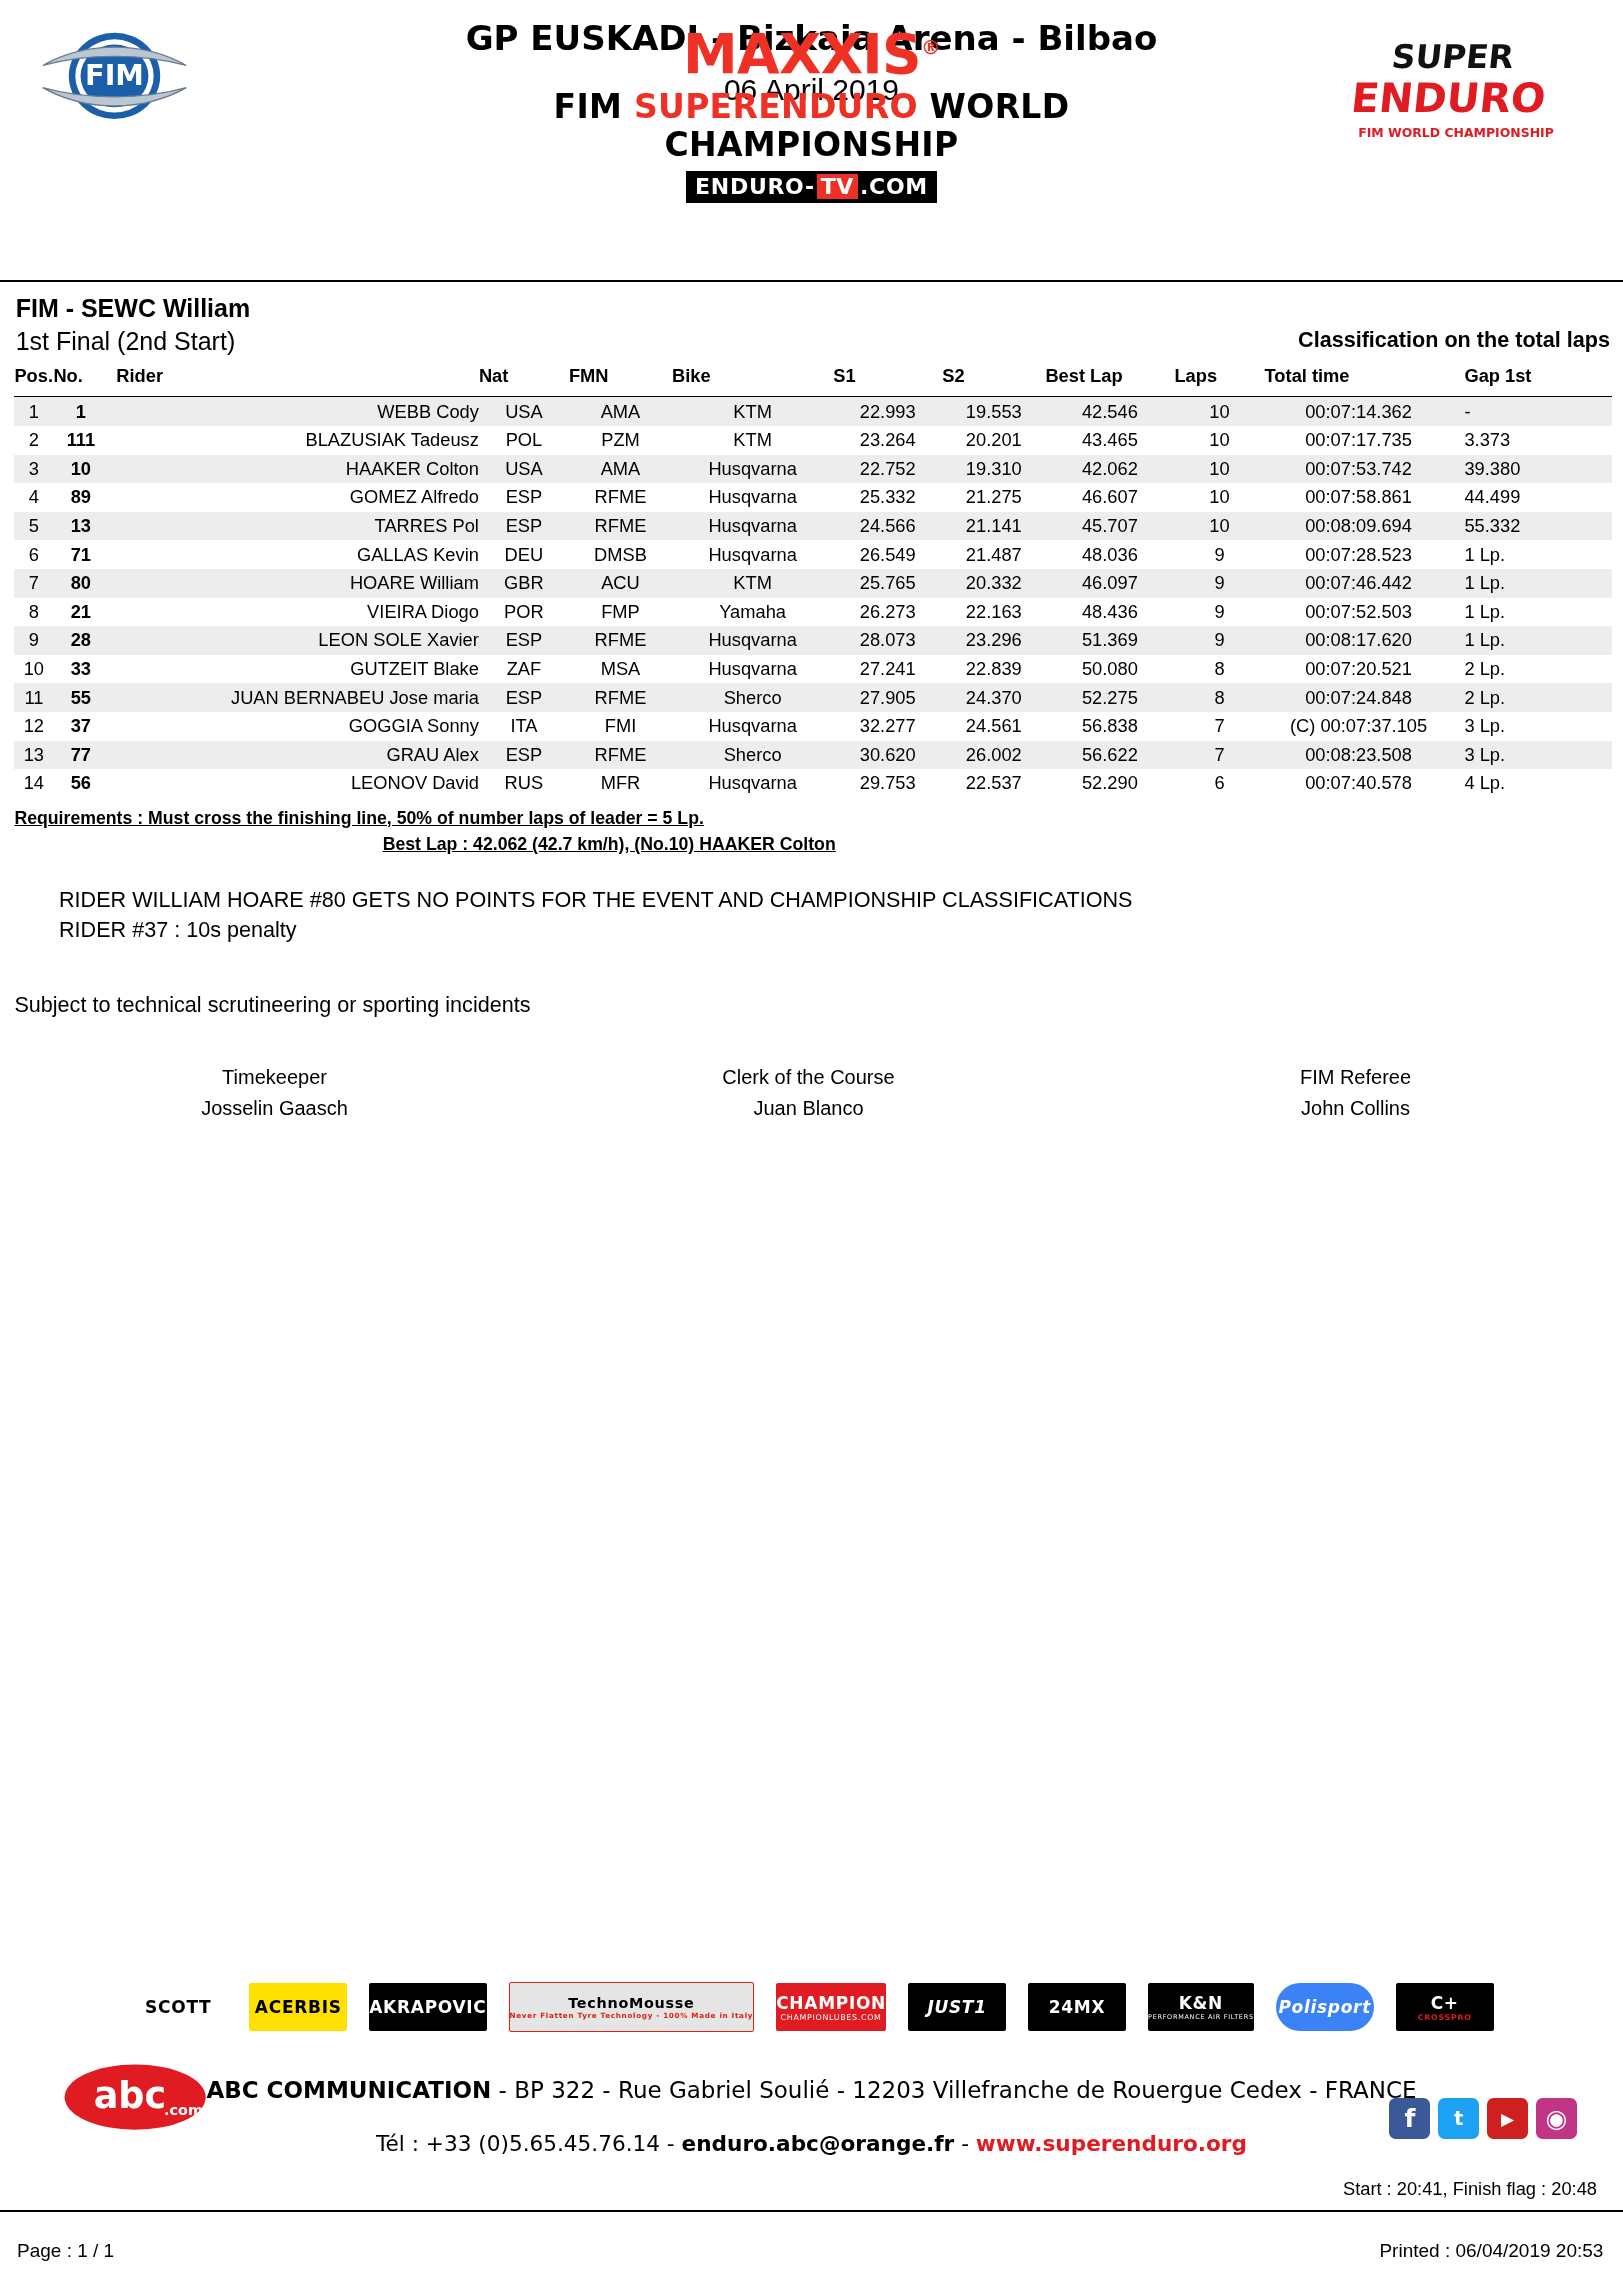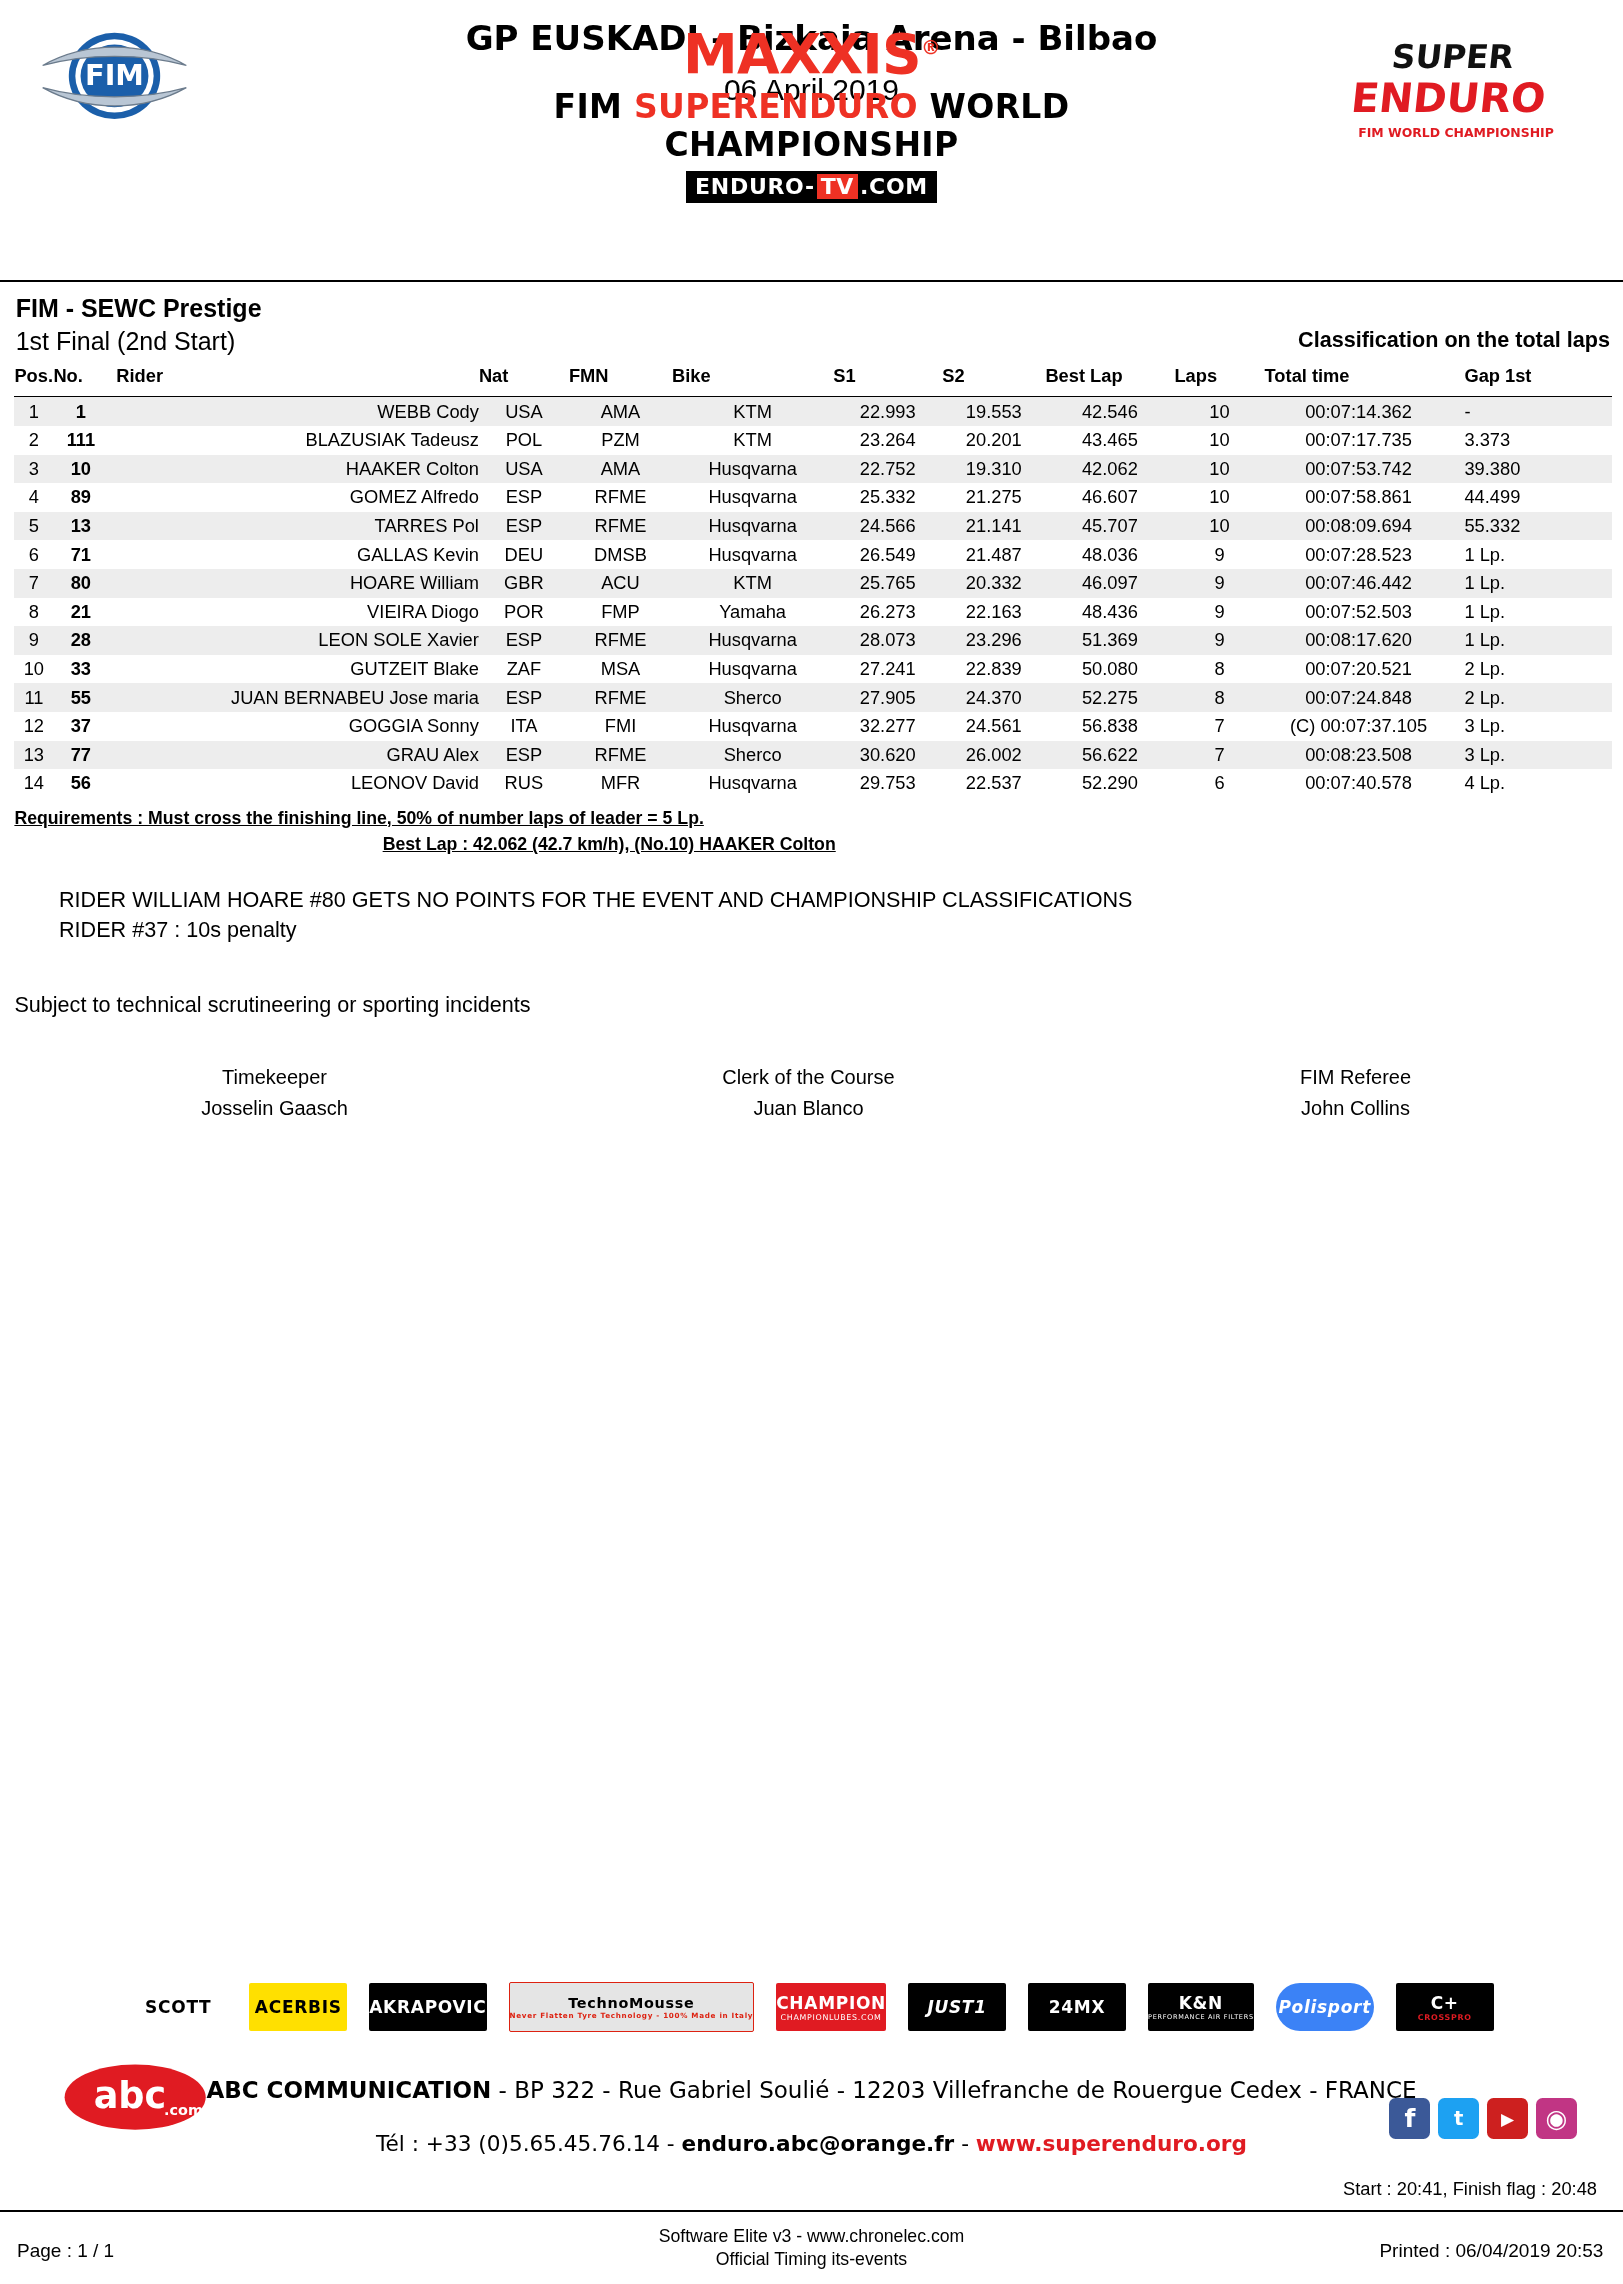--- a/index.html
+++ b/index.html
@@ -386,21 +386,21 @@
       </svg>
     </div>
 
     <div class="gp-title">GP EUSKADI - Bizkaia Arena - Bilbao</div>
     <div class="gp-date">06 April 2019</div>
   </div>
 
   <div class="rule"></div>
 
   <div class="classrow">
-    <div class="class-name">FIM - SEWC Prestige</div>
+    <div class="class-name">FIM - SEWC William</div>
     <div class="session-name">1st Final (2nd Start)</div>
     <div class="classification-note">Classification on the total laps</div>
   </div>
 
   <table class="results">
     <thead>
       <tr class="head-sep">
         <th class="c-pos">Pos.</th>
         <th class="c-no">No.</th>
         <th class="c-rider">Rider</th>
@@ -698,21 +698,17 @@
         <div class="soc soc-ig">◉</div>
       </div>
     </div>
     <div class="tel-line"><span>Tél : +33 (0)5.65.45.76.14 - </span><span class="mail">enduro.abc@orange.fr</span><span> - </span><span class="url">www.superenduro.org</span></div>
   </div>
 
   <div class="start-flag">Start : 20:41, Finish flag : 20:48</div>
   <div class="bottom-rule"></div>
   <div class="bottom-bar">
     <div class="page-num">Page : 1 / 1</div>
-    <div class="software">
-      <div>Software Elite v3 - www.chronelec.com</div>
-      <div>Official Timing its-events</div>
-    </div>
     <div class="printed">Printed : 06/04/2019 20:53</div>
   </div>
 
 </div>
 
 
 </body></html>

